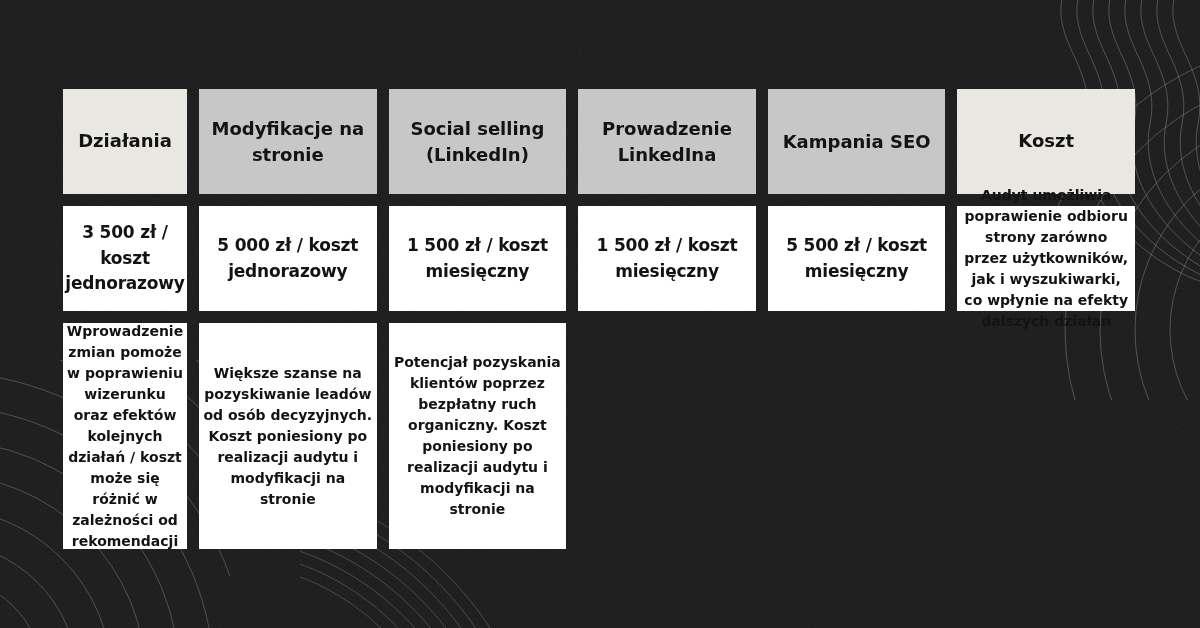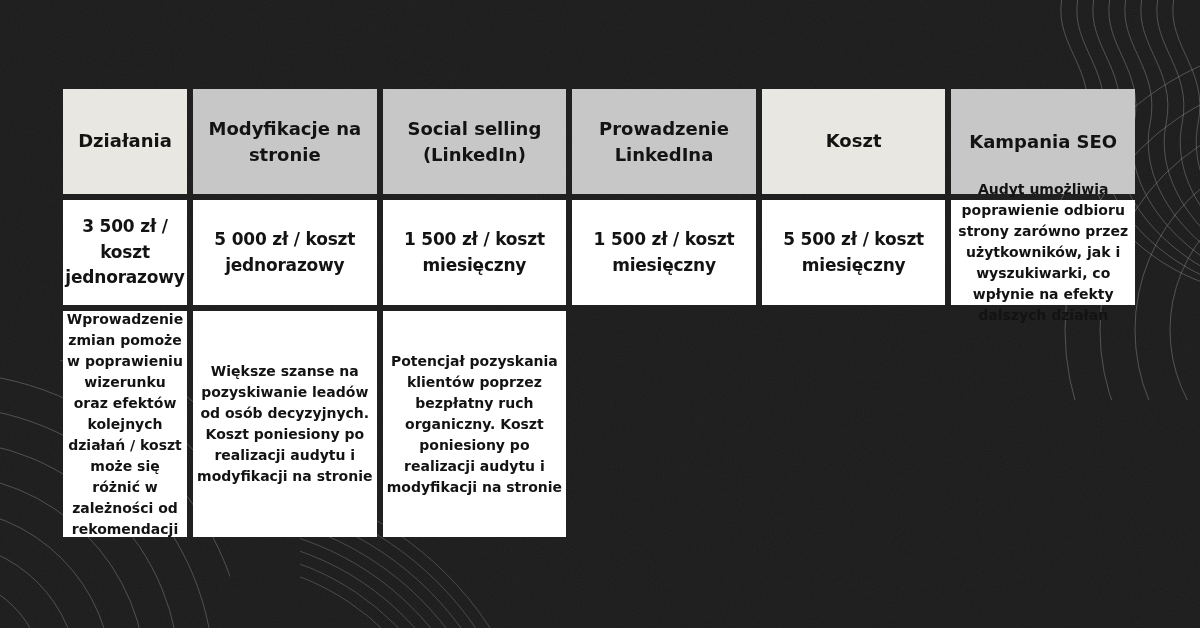--- a/index.html
+++ b/index.html
@@ -7,21 +7,21 @@
     width:1200px;height:628px;overflow:hidden;position:relative;
     background:#1b1b1b;
     font-family:"DejaVu Sans","Liberation Sans",sans-serif;
   }
   .bg-svg{position:absolute;left:0;top:0;width:1200px;height:628px;display:block;}
   .price-table{
     position:absolute;left:63px;top:89px;width:1072px;
     display:grid;
     grid-template-columns:124px repeat(5,1fr);
     grid-template-rows:105px 105px 226px;
-    gap:6px;
+    gap:12px;
   }
   .cell{
     display:flex;align-items:center;justify-content:center;
     text-align:center;color:#131313;font-weight:bold;
     padding:2px 4px;box-sizing:border-box;
   }
   .cell.label{background:#e9e7e1;font-size:18px;line-height:1.35;}
   .cell.colhead{background:#c7c7c7;font-size:18px;line-height:1.4;}
   .cell.cost{background:#ffffff;font-size:17px;line-height:1.5;letter-spacing:-0.2px;}
   .cell.effect{background:#ffffff;font-size:14px;line-height:1.5;padding:4px;}
@@ -89,23 +89,23 @@
     </g>
   </svg>
 </svg>
 
 <div class="price-table">
 
   <div class="cell label">Działania</div>
   <div class="cell colhead">Modyfikacje na stronie</div>
   <div class="cell colhead">Social selling (LinkedIn)</div>
   <div class="cell colhead">Prowadzenie LinkedIna</div>
+  <div class="cell colhead">Kampania SEO</div>
+
   <div class="cell label">Koszt</div>
-
-  <div class="cell colhead">Kampania SEO</div>
   <div class="cell cost">3 500 zł / koszt jednorazowy</div>
   <div class="cell cost">5 000 zł / koszt jednorazowy</div>
   <div class="cell cost">1 500 zł / koszt miesięczny</div>
   <div class="cell cost">1 500 zł / koszt miesięczny</div>
   <div class="cell cost">5 500 zł / koszt miesięczny</div>
 
   <div class="cell effect">Audyt umożliwia poprawienie odbioru strony zarówno przez użytkowników, jak i wyszukiwarki, co wpłynie na efekty dalszych działań</div>
   <div class="cell effect">Wprowadzenie zmian pomoże w poprawieniu wizerunku oraz efektów kolejnych działań / koszt może się różnić w zależności od rekomendacji</div>
   <div class="cell effect">Większe szanse na pozyskiwanie leadów od osób decyzyjnych. Koszt poniesiony po realizacji audytu i modyfikacji na stronie</div>
   <div class="cell effect">Potencjał pozyskania klientów poprzez bezpłatny ruch organiczny. Koszt poniesiony po realizacji audytu i modyfikacji na stronie</div>

